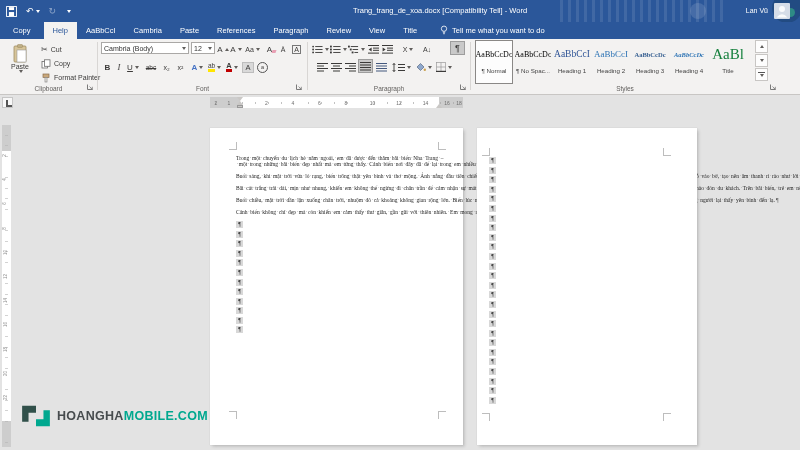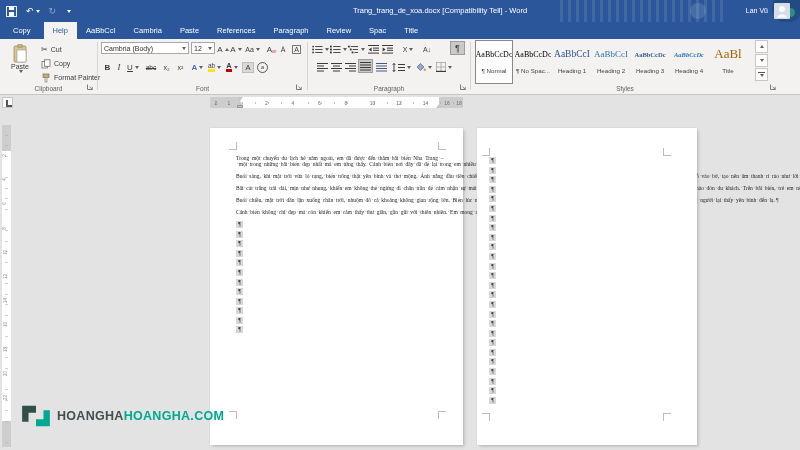--- a/index.html
+++ b/index.html
@@ -65,21 +65,21 @@
   .stylecard{position:absolute;top:1px;width:38px;height:44px;text-align:center;color:#444;border:1px solid transparent;box-sizing:border-box;overflow:hidden;}
   .stylecard .prev{height:26px;display:flex;align-items:center;justify-content:center;font-family:"Liberation Serif",serif;white-space:nowrap;overflow:hidden;}
   .stylecard .snm{font-size:6.2px;white-space:nowrap;overflow:hidden;}
   .stylecard.sel{border:1px solid #8a8886;background:#fdfdfd;}
   .sc0 .prev{font-size:8px;color:#000;}
   .sc1 .prev{font-size:8px;color:#000;}
   .sc2 .prev{font-size:9.5px;color:#2f5496;}
   .sc3 .prev{font-size:9px;color:#2e74b5;}
   .sc4 .prev{font-size:6.5px;font-weight:bold;color:#365f91;}
   .sc5 .prev{font-size:6.5px;font-weight:bold;font-style:italic;color:#2e74b5;}
-  .sc6 .prev{font-size:13px;color:#a16207;}
+  .sc6 .prev{font-size:15px;color:#15803d;}
   .stbtn{position:absolute;left:284px;width:13px;height:13px;border:1px solid #c8c6c4;background:#fdfdfd;display:flex;flex-direction:column;align-items:center;justify-content:center;box-sizing:border-box;}
   .stbtn .bar{width:7px;height:1px;background:#555;margin-bottom:1px;}
 
   
   .docarea{position:absolute;left:0;top:95px;width:800px;height:355px;background:#e3e3e3;}
   .tabsel{position:absolute;left:2px;top:2px;width:11px;height:11px;background:#f8f8f8;border:1px solid #c6c6c6;box-sizing:border-box;}
   .tabsel i{position:absolute;left:3px;top:2px;width:4px;height:5px;border-left:2px solid #555;border-bottom:2px solid #555;}
   .hruler{position:absolute;left:210px;top:2px;width:253px;height:11px;background:#cdcdcd;overflow:hidden;}
   .hwhite{position:absolute;left:30px;top:0;width:199px;height:11px;background:#fff;}
   .hticks{position:absolute;left:0;top:4.5px;width:253px;height:2.5px;background:repeating-linear-gradient(90deg,transparent 0 5.5px,#a8a8a8 5.5px 6.3px,transparent 6.3px 13.2px);opacity:.7;}
@@ -157,23 +157,30 @@
   <div class="tabstrip">
     <div class="tab file">Copy</div>
     <div class="tabs-flex">
         <div class="tab active">Help</div>
         <div class="tab">AaBbCcI</div>
         <div class="tab">Cambria</div>
         <div class="tab">Paste</div>
         <div class="tab">References</div>
         <div class="tab">Paragraph</div>
         <div class="tab">Review</div>
-        <div class="tab">Spac</div>
+        <div class="tab">View</div>
         <div class="tab">Title</div>
       </div>
+    <div class="tellme">
+      <svg width="8" height="11" viewBox="0 0 9 12">
+          <circle cx="4.5" cy="4" r="3" fill="none" stroke="#fff" stroke-width=".9"></circle>
+          <path d="M3.2 8 h2.6 M3.5 9.6 h2" stroke="#fff" stroke-width=".9"></path>
+        </svg>
+      <span>Tell me what you want to do</span>
+    </div>
   </div>
 
   <div class="ribbon">
 
     <div class="group" style="left:0;width:97px">
       <div class="paste">
         <svg width="15" height="19" viewBox="0 0 15 19">
             <rect x="1" y="2" width="12" height="16" rx="1" fill="#d7c59a" stroke="#a08d62" stroke-width=".8"></rect>
             <rect x="4.5" y=".6" width="5" height="2.8" rx=".6" fill="#c0b088" stroke="#a08d62" stroke-width=".6"></rect>
             <rect x="4" y="6" width="9" height="12" fill="#fff" stroke="#9a9a9a" stroke-width=".6"></rect>
@@ -572,16 +579,16 @@
           <span class="pilmark">¶</span>
           <span class="pilmark">¶</span>
         </div>
     </div>
 
     <div class="logo">
       <svg width="32" height="26" viewBox="0 0 30 24">
           <path d="M2 2.5 h13 v6.5 h-7 v8.5 h-6 z" fill="#31504a"></path>
           <path d="M28 21.5 h-13 v-6.5 h7 v-8.5 h6 z" fill="#00a88f"></path>
         </svg>
-      <span class="logo-text"><span class="l1">HOANGHA</span><span class="l2">HOANGHA.COM</span></span>
+      <span class="logo-text"><span class="l1">HOANGHA</span><span class="l2">MOBILE.COM</span></span>
     </div>
   </div>
 </div>
 
 </body></html>

